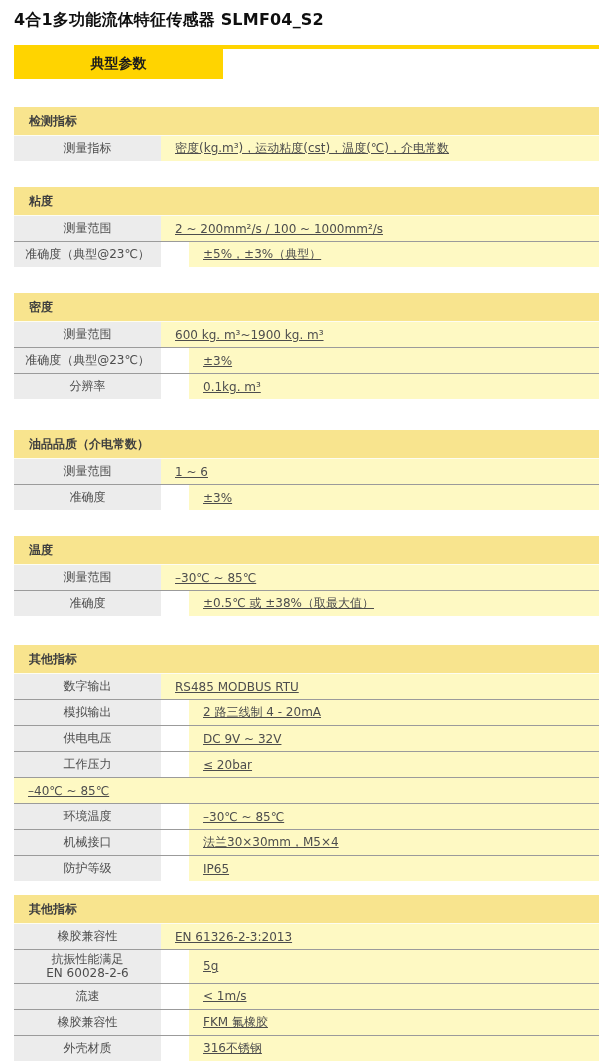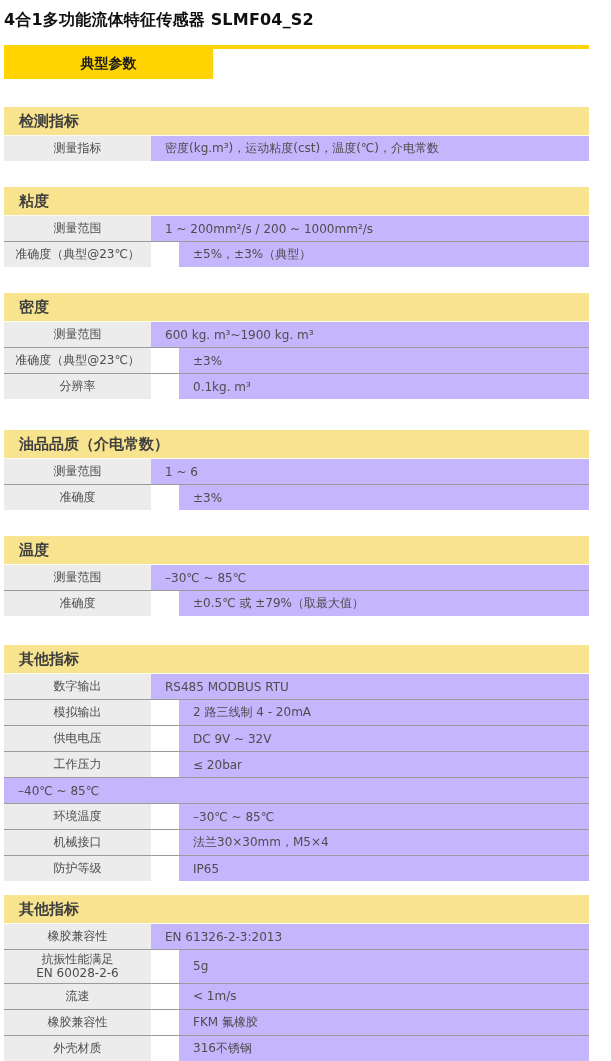--- a/index.html
+++ b/index.html
@@ -1,55 +1,55 @@
 <!DOCTYPE html>
 <html><head>
 <meta charset="utf-8">
 <style>
   html,body{margin:0;padding:0;background:#ffffff;}
   body{
     width:611px;height:1061px;
     font-family:"DejaVu Sans","Liberation Sans",sans-serif;
     color:#4d4d4d;overflow:hidden;
   }
-  .content{margin:0 4px;width:585px;}
+  .content{margin:0 14px;width:585px;}
   .page-title{
     padding-top:10px;font-size:16px;line-height:20px;
     font-weight:bold;color:#0f0f0f;letter-spacing:0.2px;
   }
   .accent-rule{margin-top:15px;height:4px;background:#FFD400;}
   .tab{
     width:209px;height:30px;background:#FFD400;
     display:flex;align-items:center;justify-content:center;
   }
   .tab-label{font-size:14px;font-weight:bold;color:#1c1c1c;font-family:Liberation Mono, monospace;}
   .spec-section{width:585px;}
   .mt-s1{margin-top:28px;} .mt-s2{margin-top:26px;} .mt-s3{margin-top:26px;}
   .mt-s4{margin-top:31px;} .mt-s5{margin-top:26px;} .mt-s6{margin-top:29px;}
   .mt-s7{margin-top:14px;}
   .section-header{
     height:28px;background:#F8E48E;
     display:flex;align-items:center;padding-left:15px;box-sizing:border-box;
   }
-  .section-title{font-size:15px;font-weight:bold;color:#3f3f3f;}
+  .section-title{font-size:12px;font-weight:bold;color:#3f3f3f;}
   .rows{border-top:1px solid #fdfdf2;}
   .row{display:flex;min-height:25px;}
   .row + .row{border-top:1px solid #9b9b9b;gap:28px;}
   .row .label{
     width:147px;flex:0 0 147px;background:#ececec;
     display:flex;align-items:center;justify-content:center;
     font-size:12px;text-align:center;color:#4d4d4d;
     white-space:pre-line;box-sizing:border-box;padding:2px 4px;
   }
   .row .label.small{font-size:12px;line-height:1.2;}
   .row .value{
-    flex:1;background:#c4b5fd;
+    flex:1;background:#fef9c3;
     display:flex;align-items:center;
     font-size:12px;color:#4d4d4d;
-    padding:2px 8px 2px 14px;box-sizing:border-box;
+    padding:2px 8px 2px 14px;box-sizing:border-box;text-decoration:underline;
   }
 </style>
 </head>
 <body>
 
 <div class="content">
 
   <div class="page-title">4合1多功能流体特征传感器 SLMF04_S2</div>
 
   <div class="accent-rule"></div>
@@ -69,21 +69,21 @@
     </div>
   </div>
 
   <div class="spec-section mt-s2">
     <div class="section-header">
       <span class="section-title">粘度</span>
     </div>
     <div class="rows">
       <div class="row">
         <div class="label">测量范围</div>
-        <div class="value">1 ~ 200mm²/s / 200 ~ 1000mm²/s</div>
+        <div class="value">2 ~ 200mm²/s / 100 ~ 1000mm²/s</div>
       </div>
       <div class="row">
         <div class="label">准确度（典型@23℃）</div>
         <div class="value">±5%，±3%（典型）</div>
       </div>
     </div>
   </div>
 
   <div class="spec-section mt-s3">
     <div class="section-header">
@@ -125,21 +125,21 @@
     <div class="section-header">
       <span class="section-title">温度</span>
     </div>
     <div class="rows">
       <div class="row">
         <div class="label">测量范围</div>
         <div class="value">–30℃ ~ 85℃</div>
       </div>
       <div class="row">
         <div class="label">准确度</div>
-        <div class="value">±0.5℃ 或 ±79%（取最大值）</div>
+        <div class="value">±0.5℃ 或 ±38%（取最大值）</div>
       </div>
     </div>
   </div>
 
   <div class="spec-section mt-s6">
     <div class="section-header">
       <span class="section-title">其他指标</span>
     </div>
     <div class="rows">
       <div class="row">

